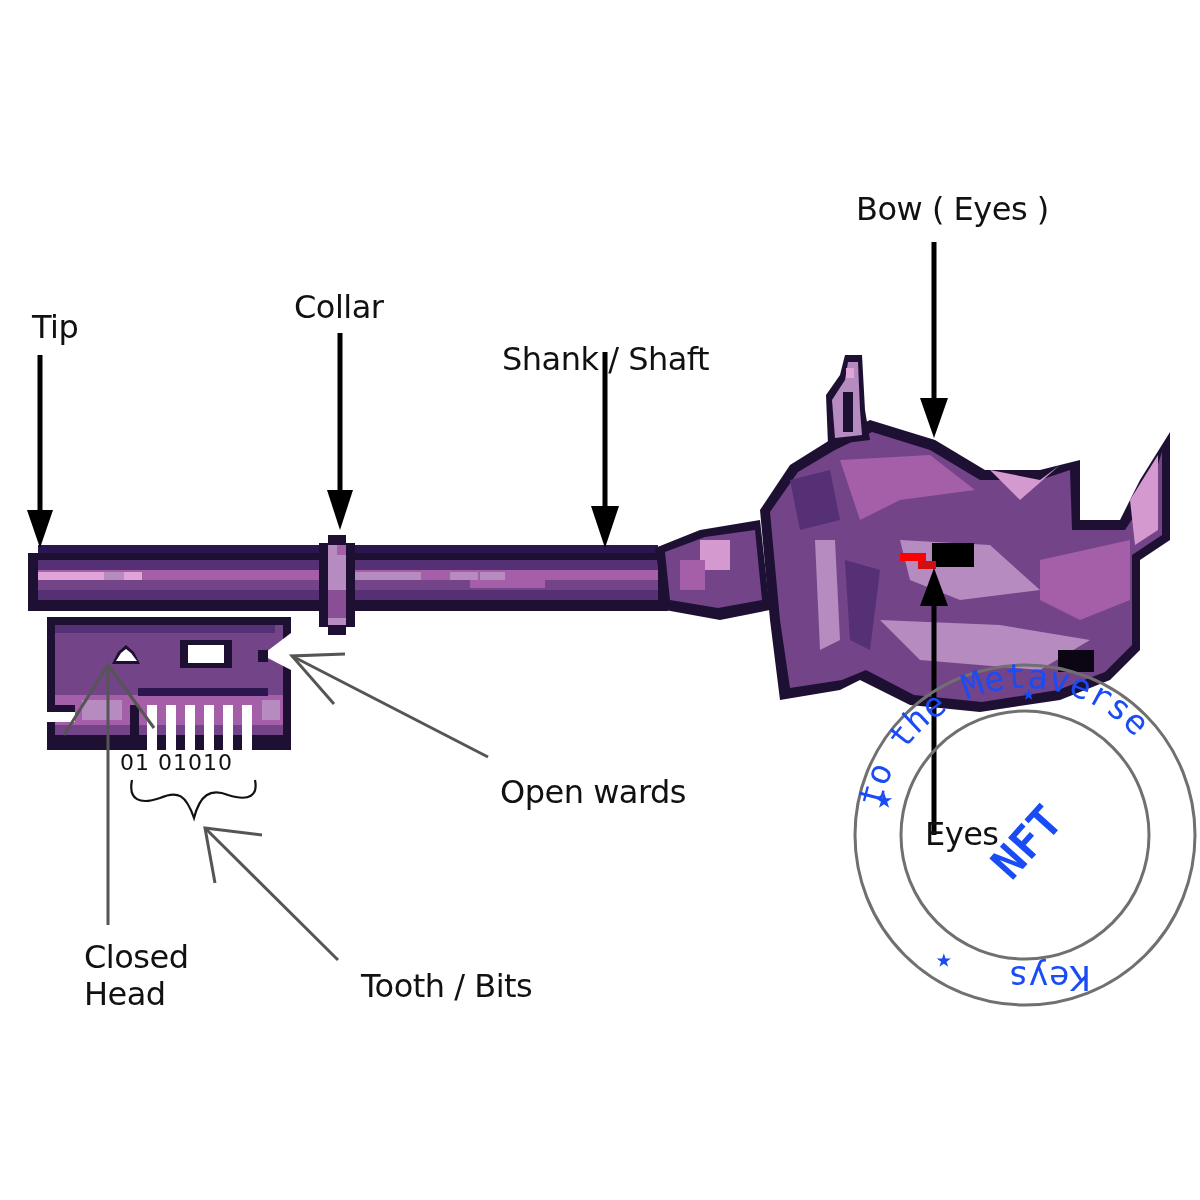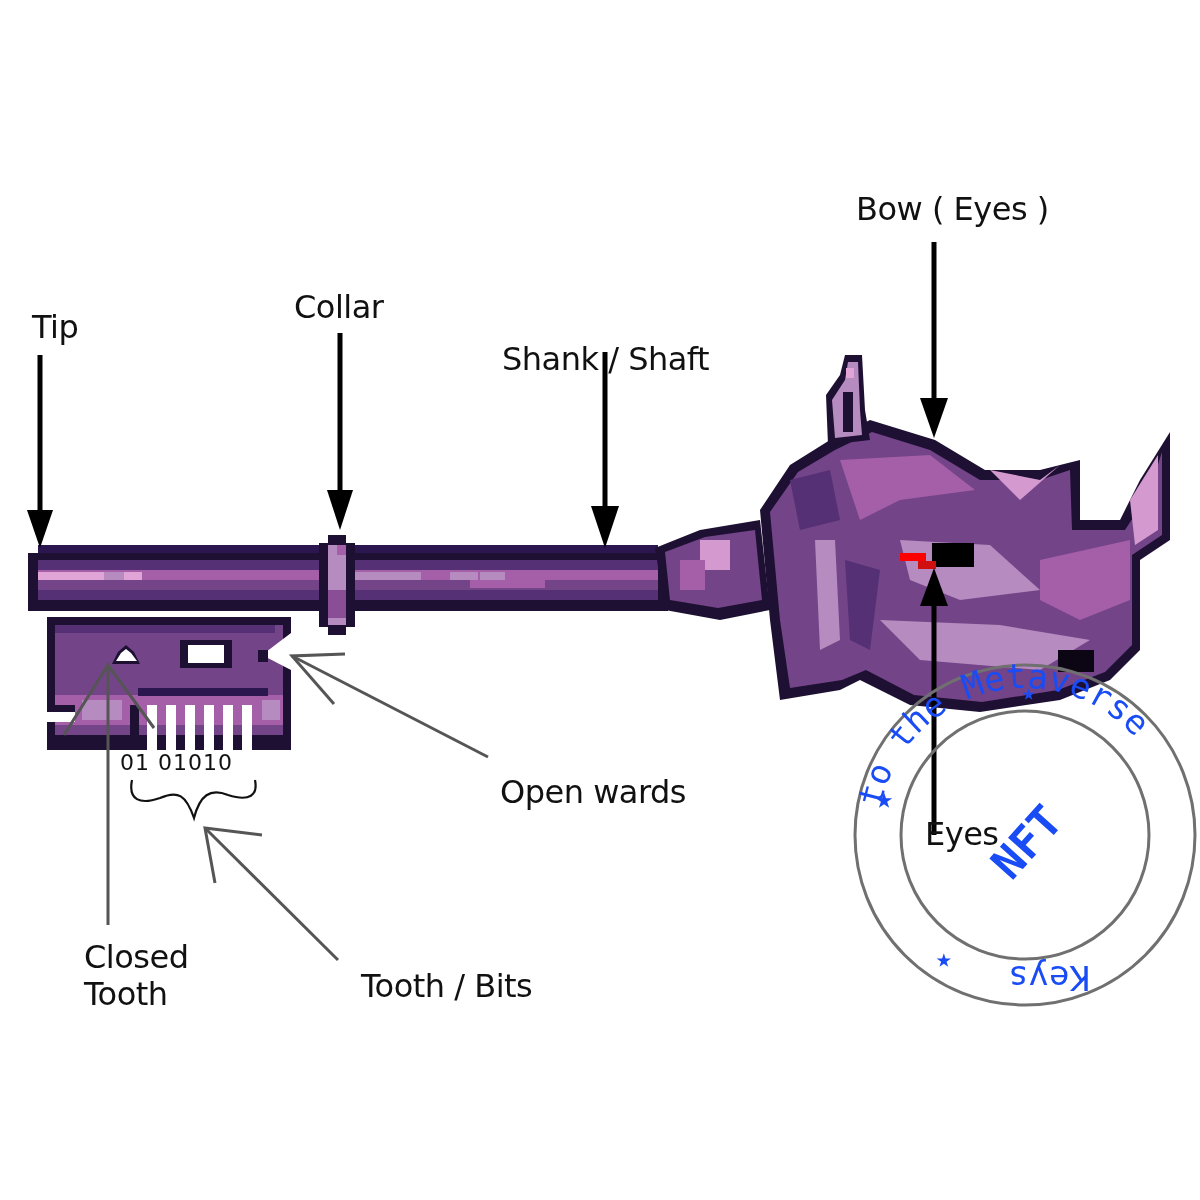--- a/index.html
+++ b/index.html
@@ -159,18 +159,18 @@
       <text class="stamp-text" font-size="44" font-weight="bold" transform="rotate(-48 1025 840)" x="985" y="858">NFT</text>
     </g>
   </svg>
 
   <div class="label" style="left:32px; top:308px;">Tip</div>
   <div class="label" style="left:294px; top:288px;">Collar</div>
   <div class="label" style="left:502px; top:303px;margin-top:37px;">Shank / Shaft</div>
   <div class="label" style="left:856px; top:190px;">Bow ( Eyes )</div>
   <div class="label" style="left:500px; top:755px;margin-top:18px;">Open wards</div>
   <div class="label" style="left:84px; top:930px;margin-top:8px;">Closed</div>
-  <div class="label" style="left:84px; top:975px;">Tooth</div>
+  <div class="label" style="left:84px; top:975px;">Head</div>
   <div class="label" style="left:361px; top:967px;">Tooth / Bits</div>
   <div class="label" style="left:925px; top:815px;">Eyes</div>
   <div class="bits" style="left:120px; top:750px;">01 01010</div>
 
 </div>
 
 </body></html>

